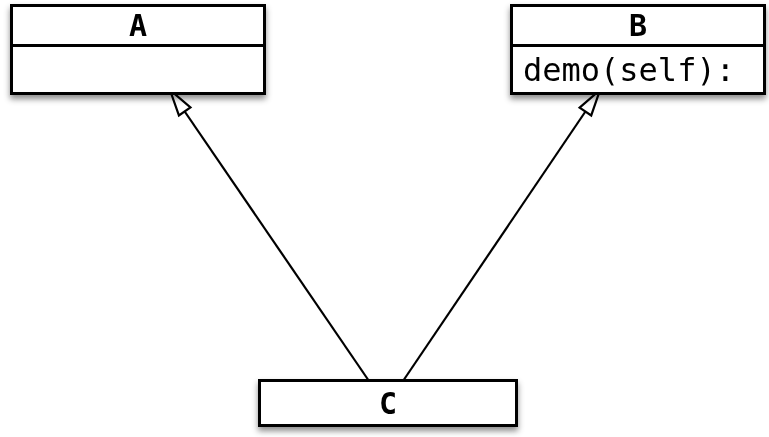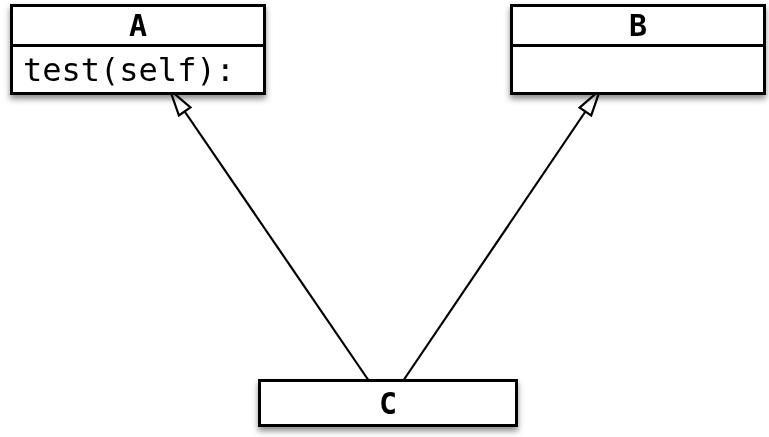--- a/index.html
+++ b/index.html
@@ -72,25 +72,25 @@
         <polygon points="2,3 28,10 2,17" fill="#ffffff" stroke="#000000" stroke-width="2.2"></polygon>
       </marker>
     </defs>
     <line x1="369" y1="381" x2="170" y2="90" stroke="#000000" stroke-width="2.2" marker-end="url(#hollow-tri)"></line>
     <line x1="403" y1="381" x2="600" y2="90" stroke="#000000" stroke-width="2.2" marker-end="url(#hollow-tri)"></line>
   </svg>
 
   <div class="class-box" id="class-box-a">
     <div class="title-compartment">A</div>
     <div class="divider"></div>
-    <div class="method-compartment">test(self):</div>
   </div>
 
   <div class="class-box" id="class-box-b">
     <div class="title-compartment">B</div>
     <div class="divider"></div>
+    <div class="method-compartment">demo(self):</div>
   </div>
 
   <div class="class-box" id="class-box-c">
     <div class="title-compartment">C</div>
   </div>
 
 </div>
 
 </body></html>

